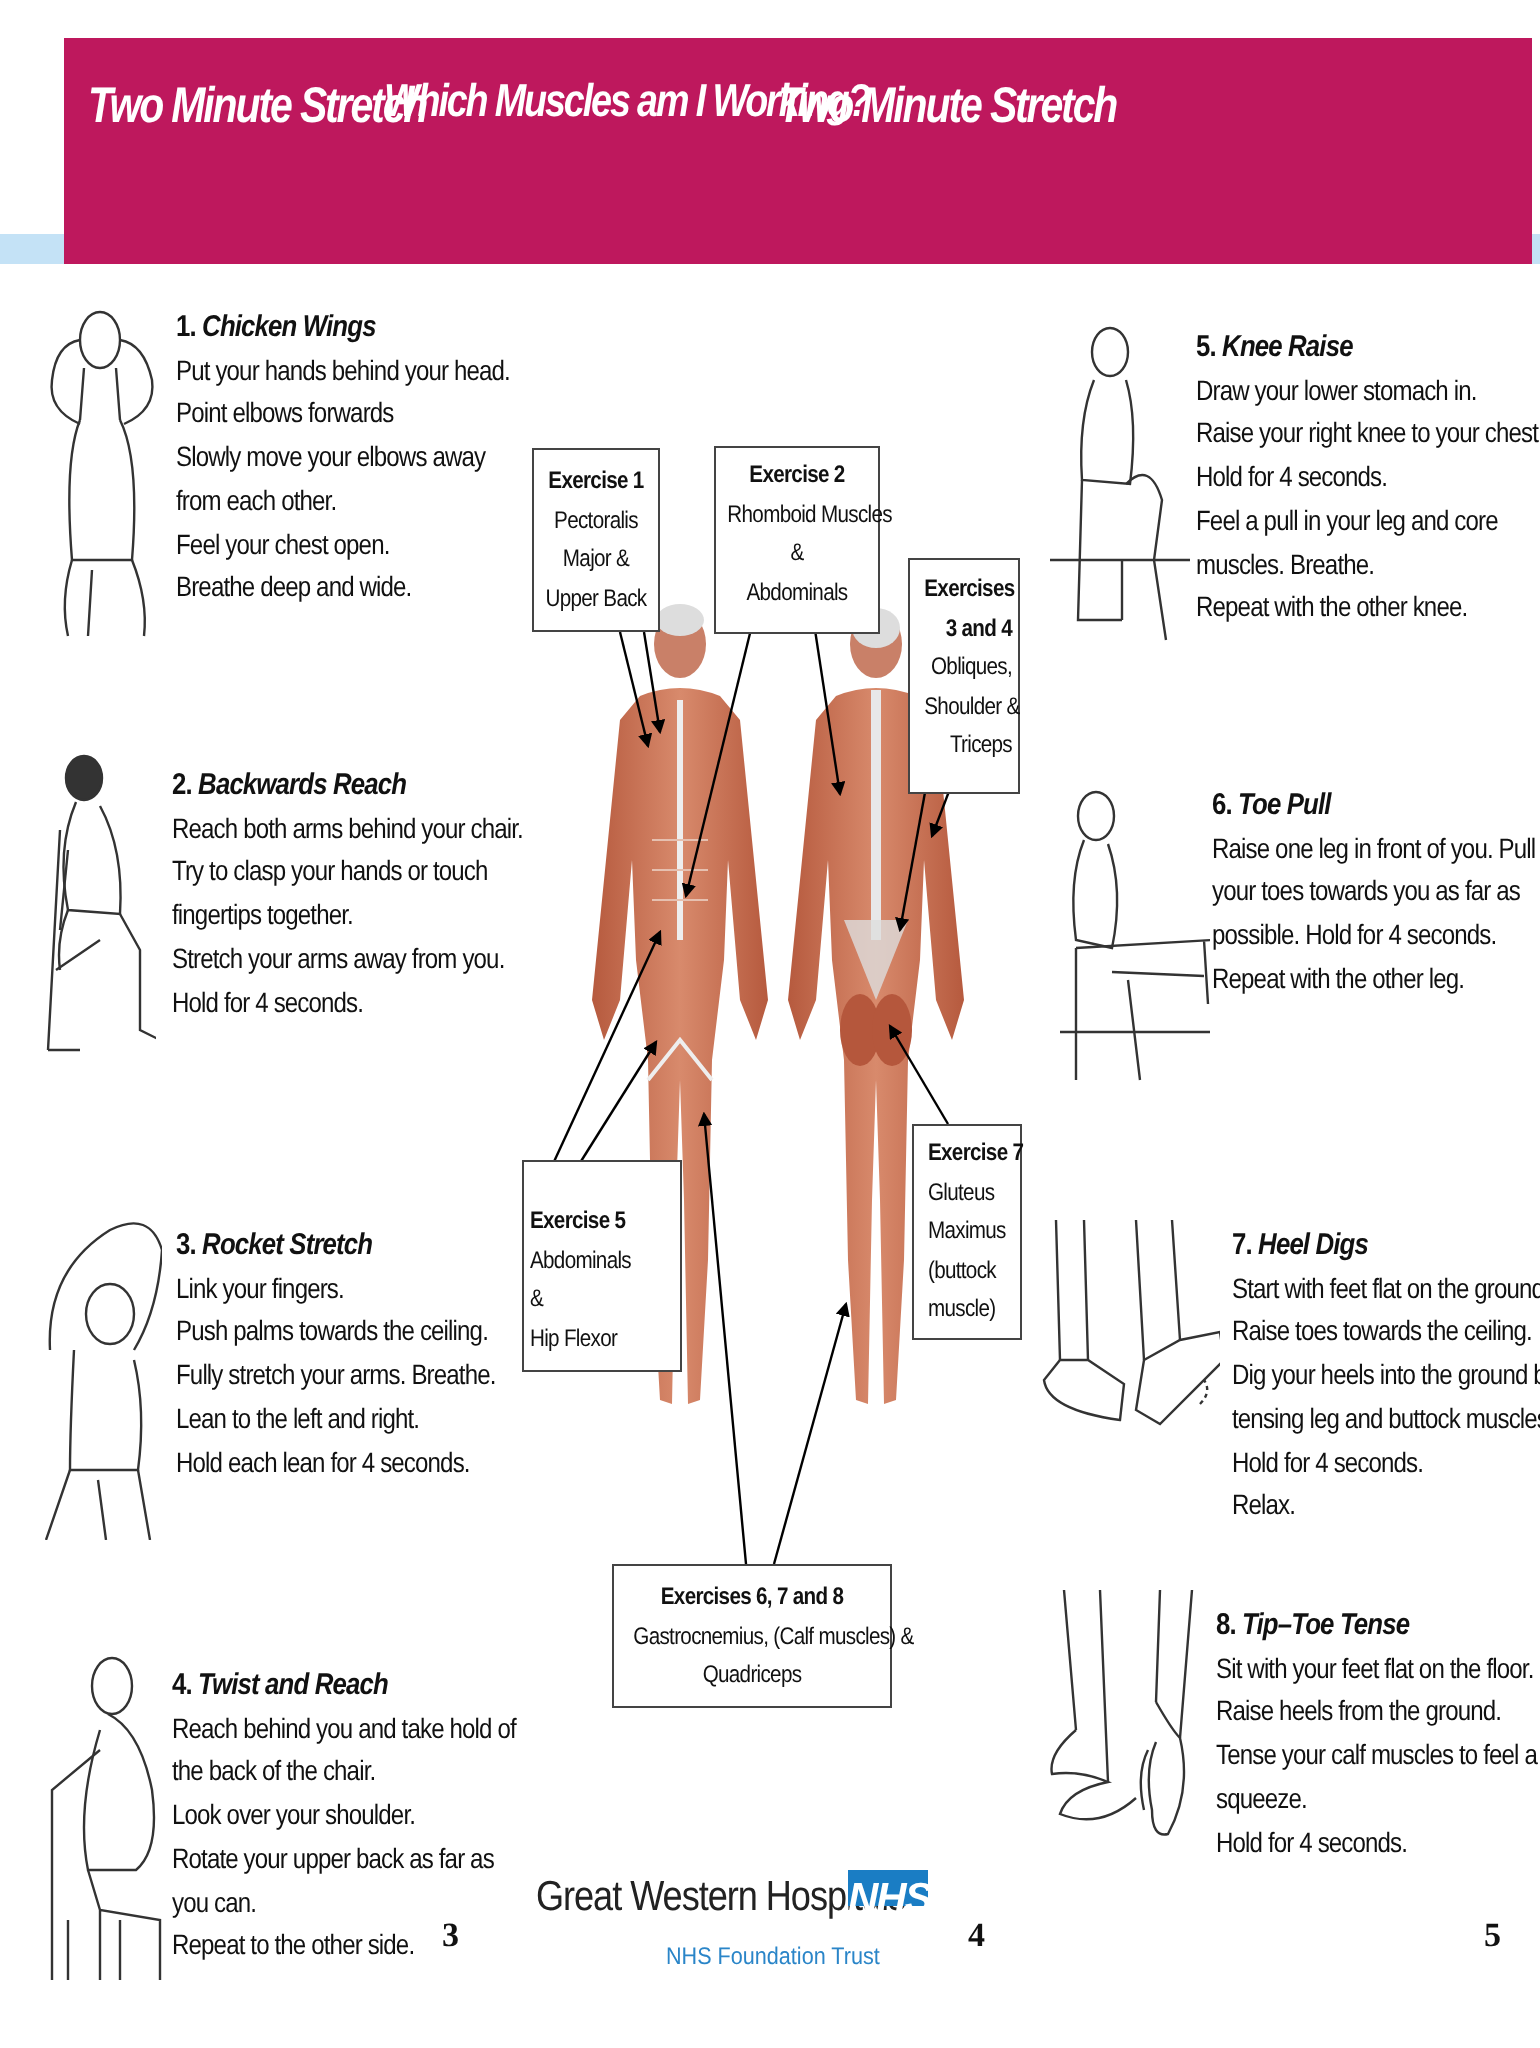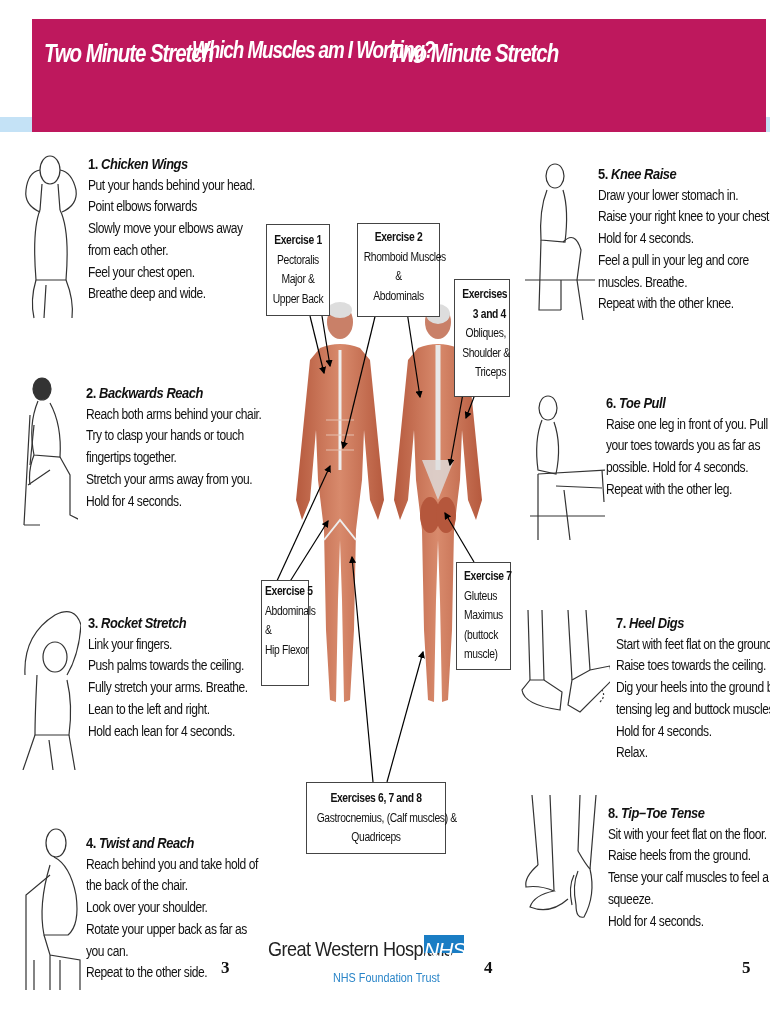--- a/index.html
+++ b/index.html
@@ -23,21 +23,21 @@
 
   .lbl { position: absolute; background: #fff; border: 1.5px solid #444; font-size: 12px; line-height: 19.5px; letter-spacing: -0.4px; text-align: center; }
   .lbl .head { font-weight: bold; display: block; }
   .lbl .ln { display: block; }
   .lbl-inner { transform: scaleX(0.86); transform-origin: center top; white-space: nowrap; }
 
   .page-num { position: absolute; font-family: "Liberation Serif", serif; font-weight: bold; font-size: 17px; }
 
   .logo { position: absolute; left: 268px; top: 937px; }
   .logo .name { font-size: 21px; letter-spacing: -0.6px; color: #222; transform: scaleX(0.86); transform-origin: left top; white-space: nowrap; display: inline-block; }
-  .logo .nhs { position: absolute; left: 156px; top: -2px; width: 40px; height: 18px; background: #1a7dc4; color: #fff; font-weight: normal; font-style: italic; font-size: 21px; text-align: center; line-height: 30px; letter-spacing: -1px; }
+  .logo .nhs { position: absolute; left: 156px; top: -2px; width: 40px; height: 18px; background: #1a7dc4; color: #fff; font-weight: bold; font-style: italic; font-size: 21px; text-align: center; line-height: 30px; letter-spacing: -1px; }
   .logo .trust { position: absolute; left: 65px; top: 34px; font-size: 12px; color: #2a85c8; white-space: nowrap; transform: scaleX(0.9); transform-origin: left top; }
 
   .anat { position: absolute; left: 290px; top: 300px; width: 200px; height: 440px; }
   .arrows { position: absolute; left: 0; top: 0; width: 770px; height: 1024px; pointer-events: none; }
 </style>
 </head>
 <body>
 
 <div class="band"></div>
 <div class="header">
@@ -260,21 +260,21 @@
 </div>
 <div class="lbl" style="left:454px;top:237px;width:56px;height:118px;padding-top:5px;text-align:right;padding-right:3px;margin-top:42px;">
   <div class="lbl-inner" style="transform-origin:right top;">
     <span class="head">Exercises</span>
     <span class="ln" style="font-weight:bold;">3 and 4</span>
     <span class="ln">Obliques,</span>
     <span class="ln">Shoulder &amp;</span>
     <span class="ln">Triceps</span>
   </div>
 </div>
-<div class="lbl" style="left:261px;top:580px;width:48px;height:106px;padding-top:1px;padding-left:3px;text-align:left;">
+<div class="lbl" style="left:261px;top:580px;width:80px;height:106px;padding-top:20px;padding-left:3px;text-align:left;">
   <div class="lbl-inner" style="transform-origin:left top;">
     <span class="head">Exercise 5</span>
     <span class="ln">Abdominals</span>
     <span class="ln">&amp;</span>
     <span class="ln">Hip Flexor</span>
   </div>
 </div>
 <div class="lbl" style="left:456px;top:562px;width:55px;height:108px;padding-top:4px;padding-right:3px;text-align:left;">
   <div class="lbl-inner" style="transform-origin:right top;">
     <span class="head">Exercise 7</span>

